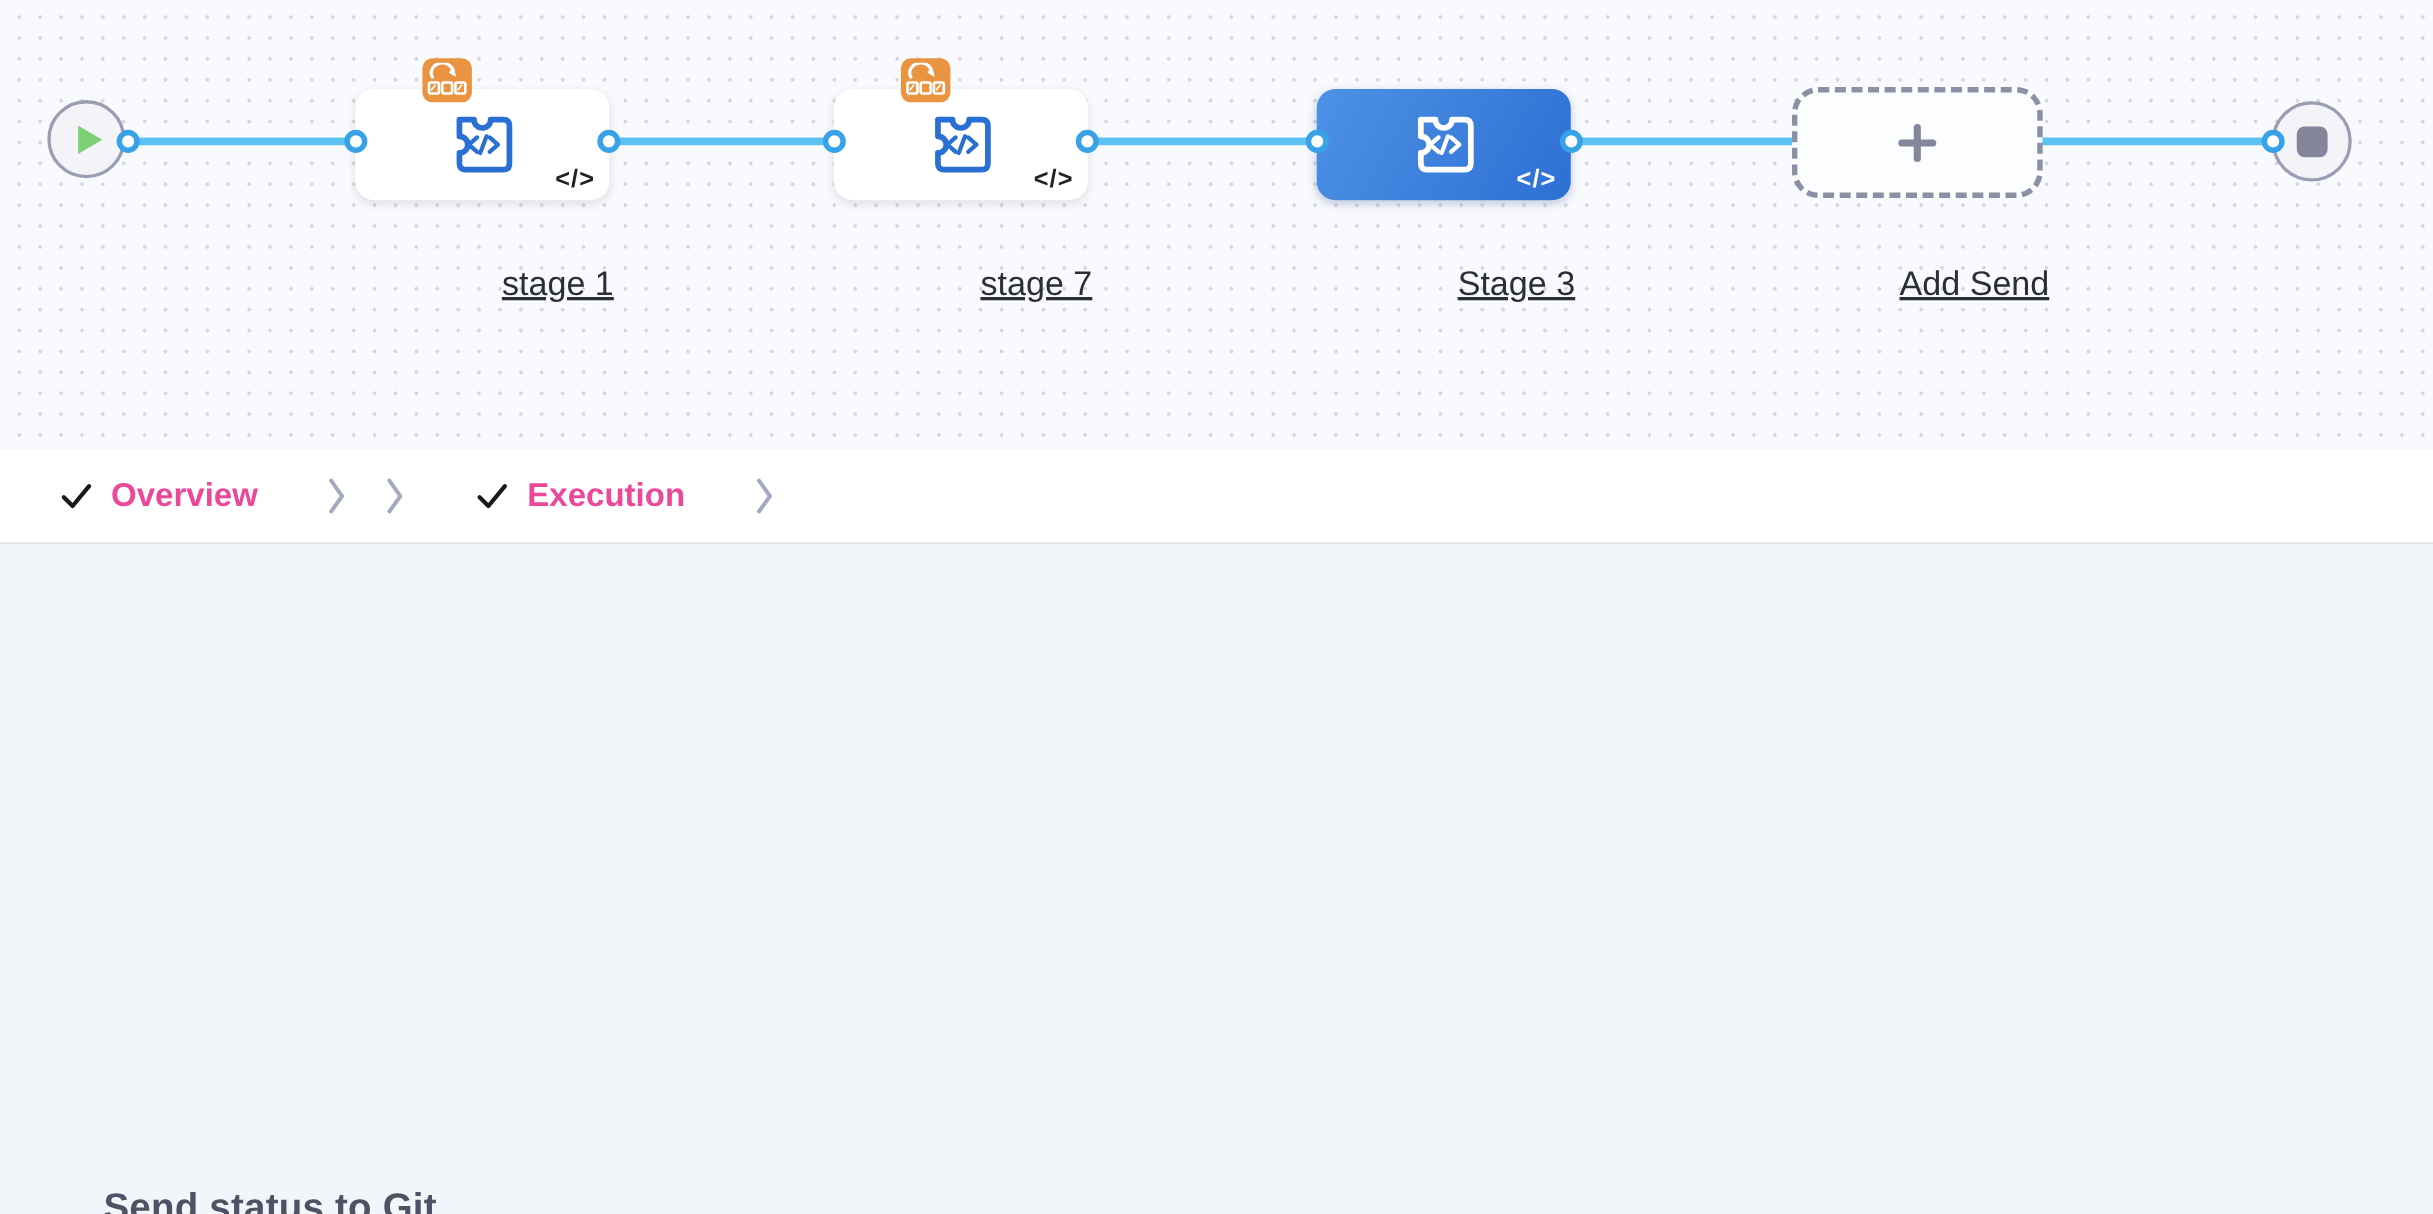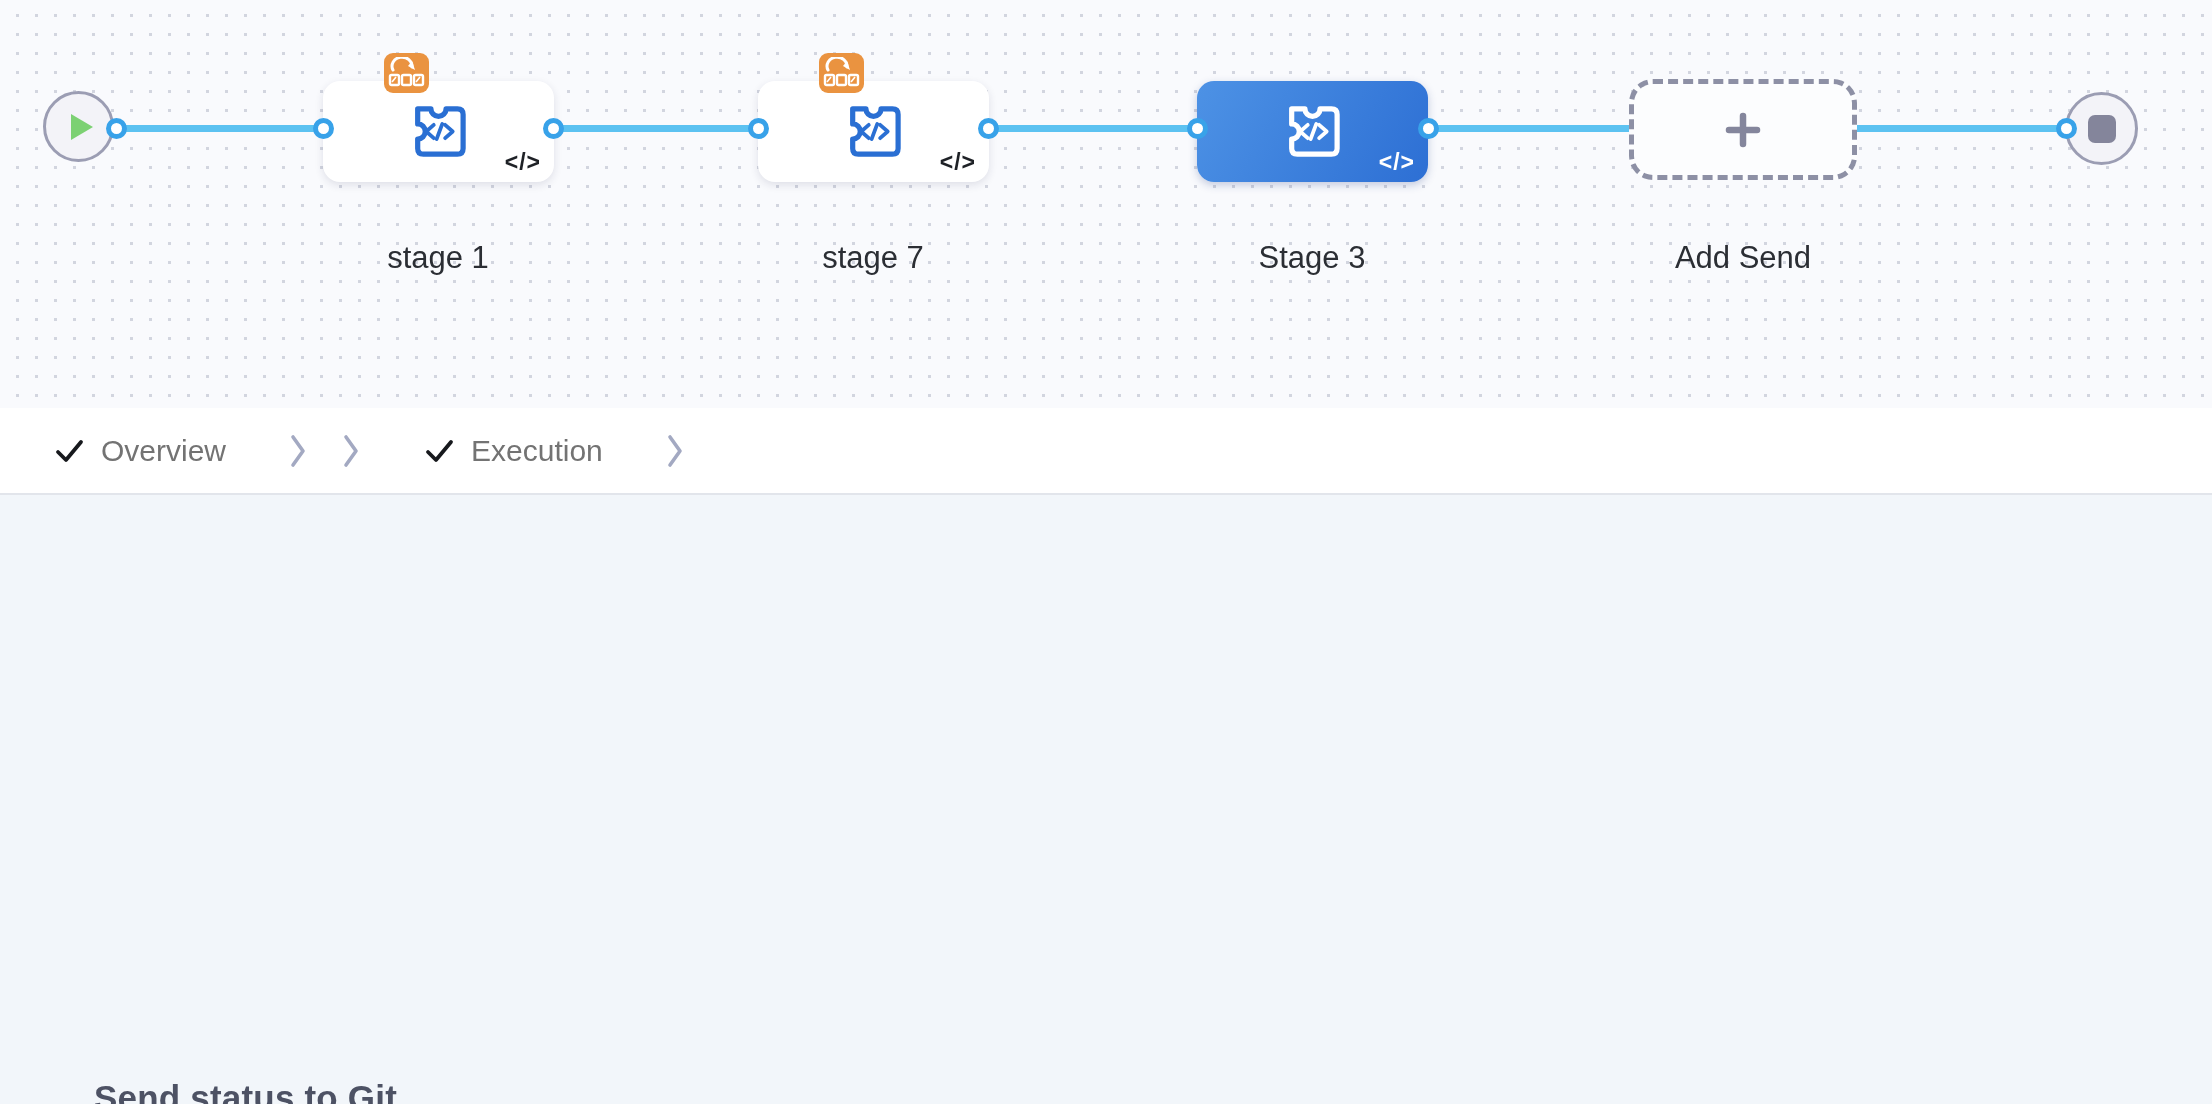--- a/index.html
+++ b/index.html
@@ -30,29 +30,29 @@
   .stage-card.blue{background:linear-gradient(120deg,#4d92e5,#2d6fd4);
                    box-shadow:0 3px 9px rgba(30,60,130,.25);}
   .code-chip{position:absolute;right:13px;bottom:6px;font-size:23px;font-weight:700;
              color:#1e2126;letter-spacing:1px;}
   .stage-card.blue .code-chip{color:#ffffff;}
   .badge{position:absolute;top:53px;width:45px;height:40px;border-radius:9px;
          background:#ea9340;z-index:6;display:flex;align-items:center;justify-content:center;}
   .add-stage{position:absolute;left:1629px;top:79px;width:228px;height:101px;border-radius:24px;
              border:5px dashed #8d90a5;box-sizing:border-box;background:#fcfdfe;z-index:3;
              display:flex;align-items:center;justify-content:center;}
-  .stage-label{position:absolute;top:240px;width:240px;text-align:center;
-               font-size:31px;color:#2b2e34;z-index:2;}
+  .stage-label{position:absolute;top:240px;width:240px;text-align:right;
+               font-size:31px;color:#2b2e34;z-index:2;text-decoration:underline;}
 
   
   .tabbar{position:absolute;left:0;top:408px;width:2212px;height:85px;background:#ffffff;
           border-bottom:2px solid #e2e5eb;box-sizing:content-box;
           display:flex;align-items:center;padding-left:8px;z-index:7;}
   .tab{position:relative;display:flex;align-items:center;gap:16px;height:85px;
-       padding:0 46px;font-size:30px;color:#737373;cursor:pointer;}
+       padding:0 46px;font-size:30px;color:#ec4899;cursor:pointer;font-weight:bold;}
   .tab.active{font-weight:700;color:#13161a;}
   .tab-underline{position:absolute;left:10px;right:10px;bottom:0;height:7px;
                  border-radius:5px;background:#2d6fd3;}
   .tab-sep{margin:0 18px;display:flex;align-items:center;}
 
   
   .content{position:absolute;left:0;top:495px;width:2212px;height:609px;background:#f2f6fa;margin-left:16px;}
   .section-title{position:absolute;left:78px;top:583px;font-size:35px;font-weight:700;
                  color:#4d5264;letter-spacing:.2px;}
 

